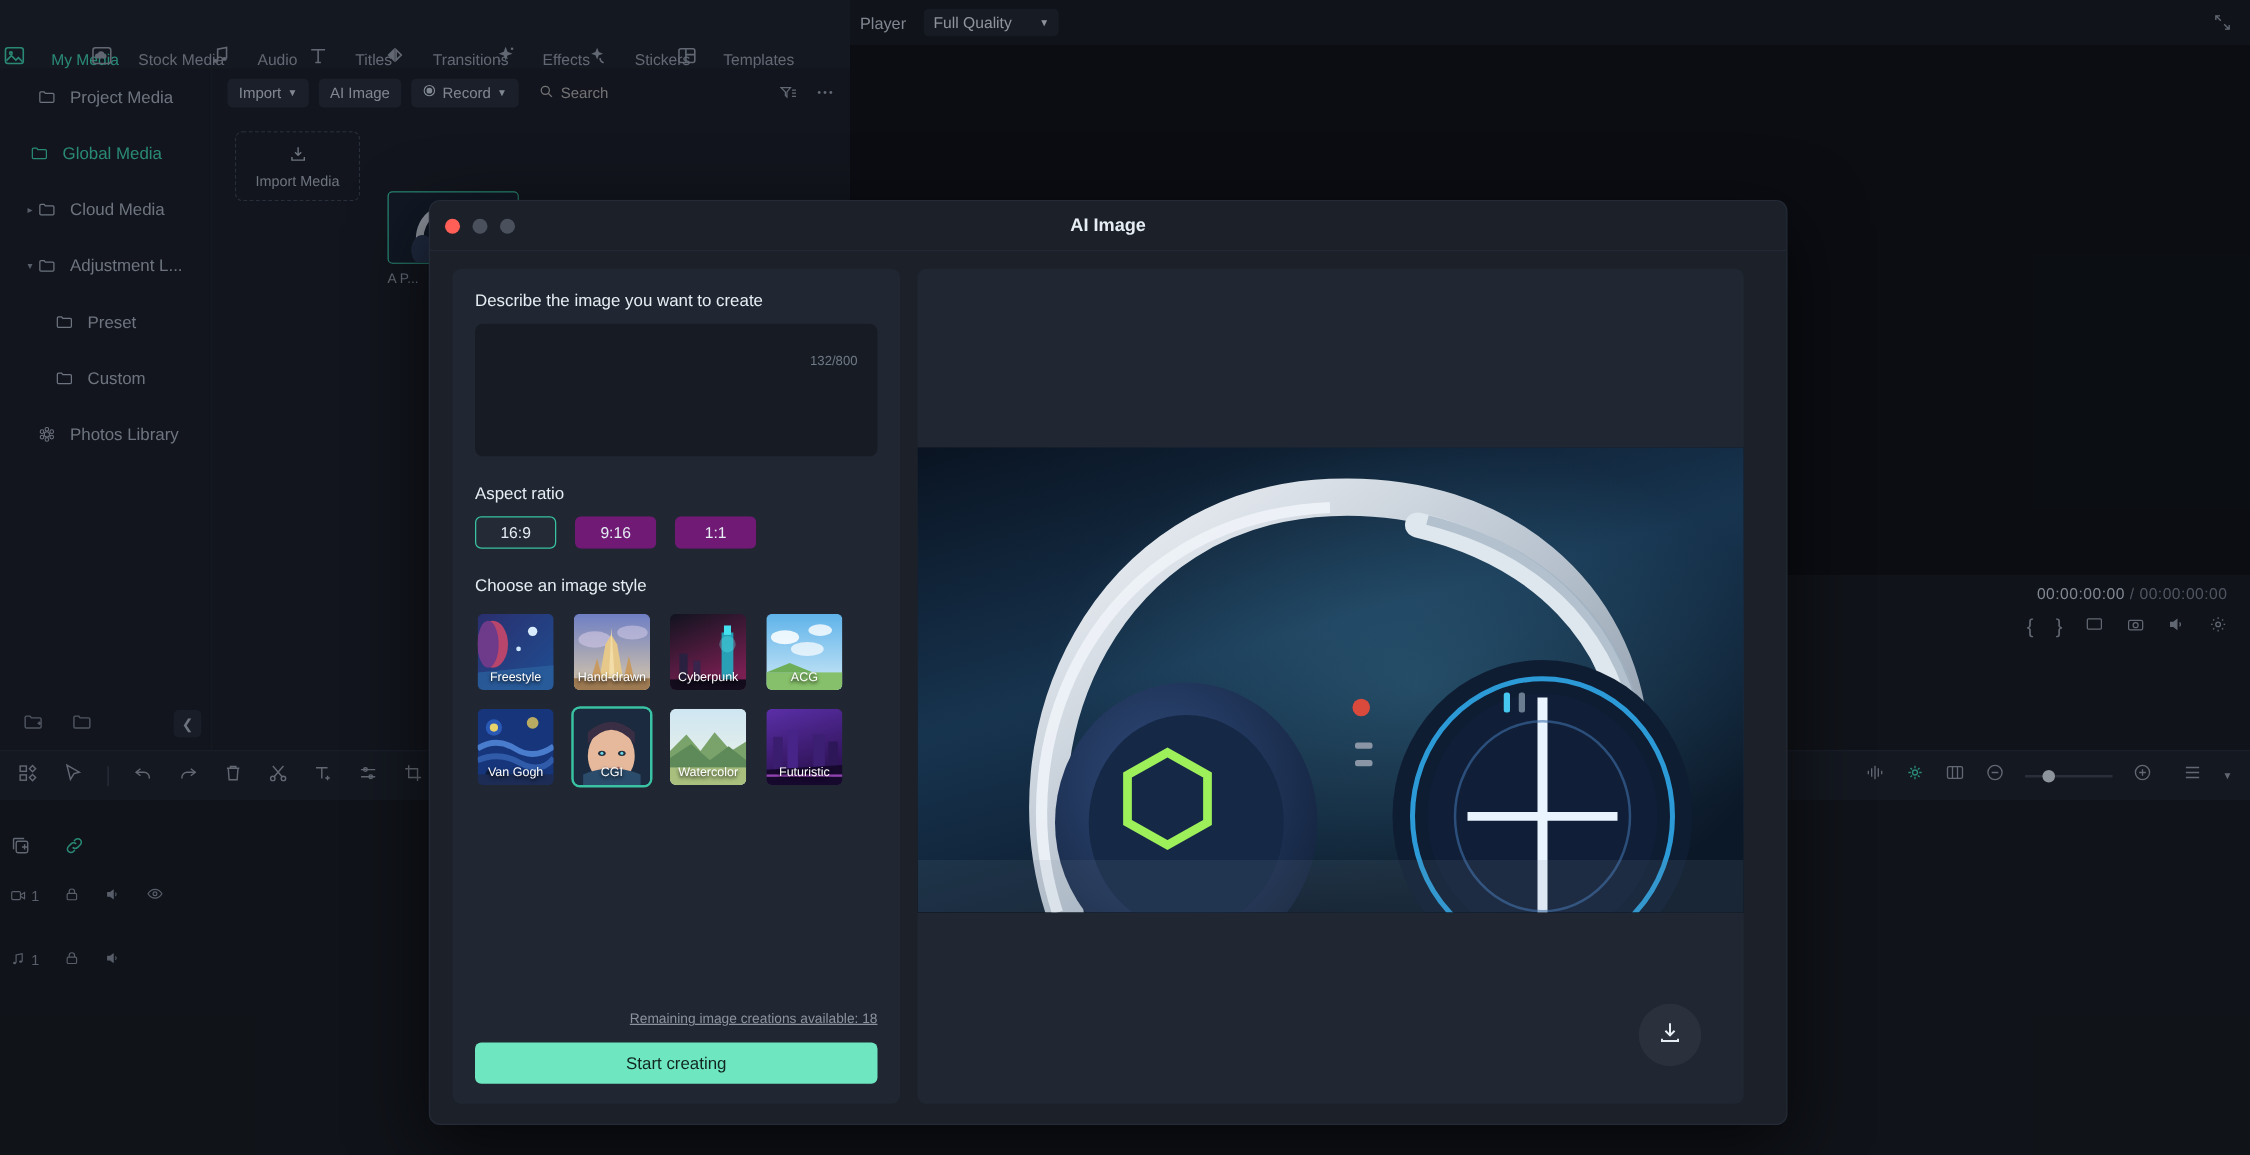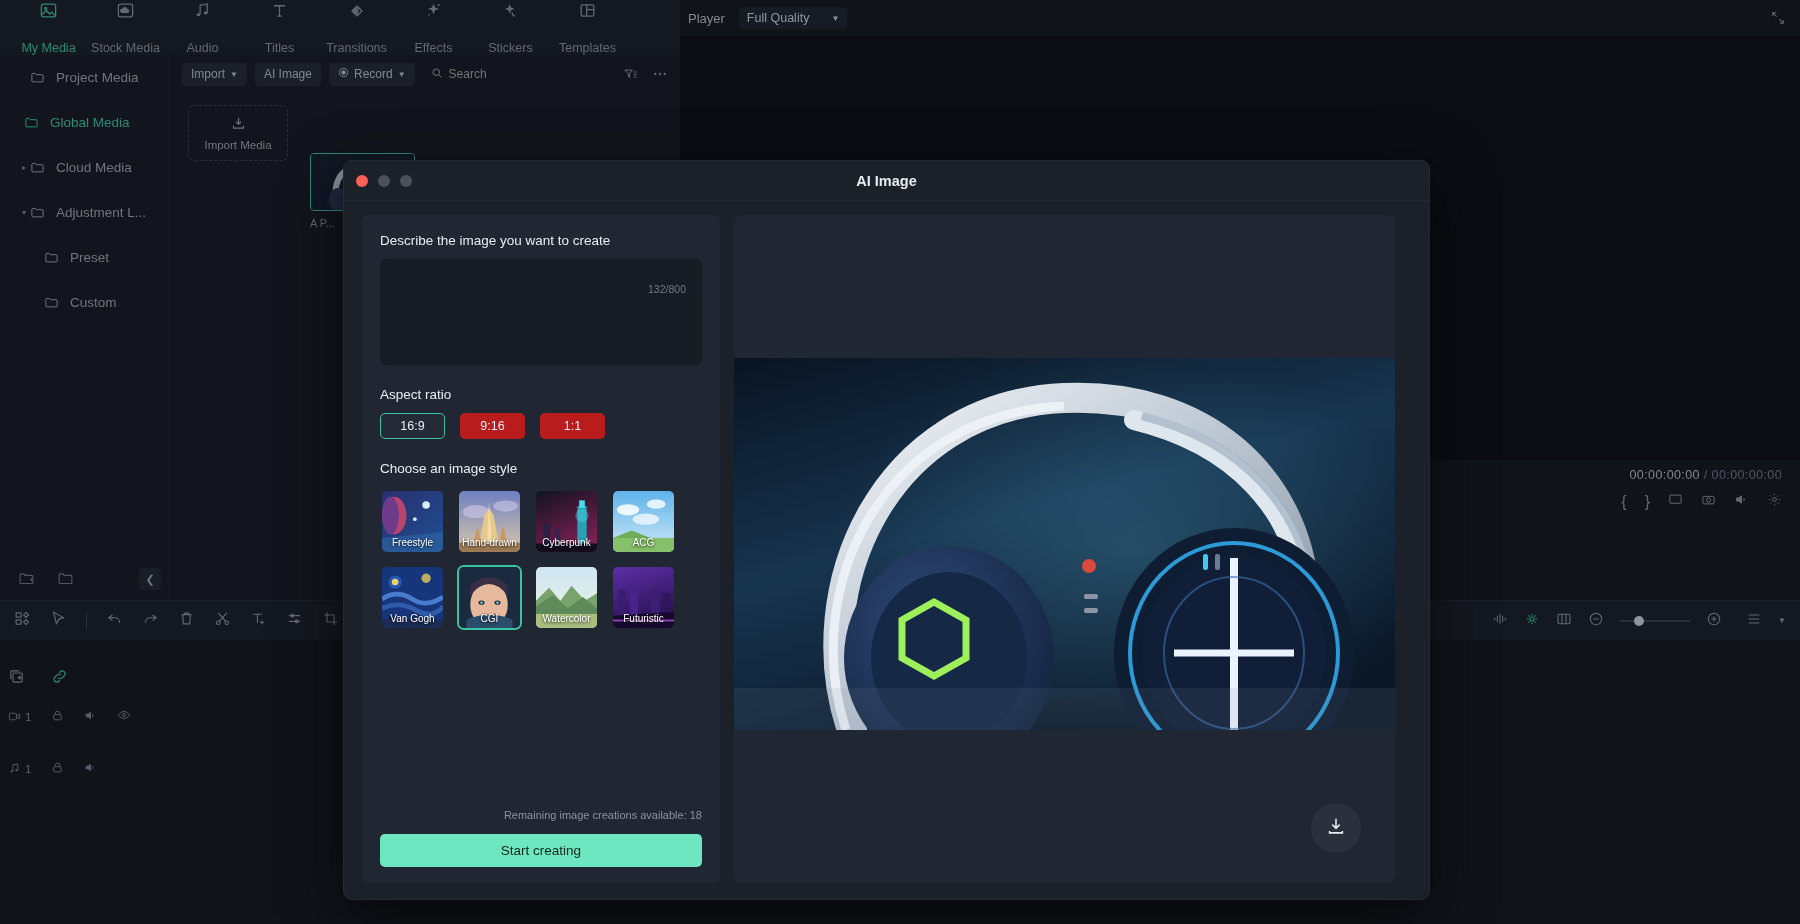--- a/index.html
+++ b/index.html
@@ -13,21 +13,21 @@
   #app { position: relative; width: 1800px; height: 924px; }
 
   
   .topnav {
     position: absolute; left: 0; top: 0; width: 1800px; height: 55px;
     background: #1b2029;
     display: flex; align-items: flex-start; padding-left: 10px;
   }
   .nav-item {
     width: 77px; height: 55px;
-    display: flex; flex-direction: column; align-items: center; justify-content: center;
+    display: flex; flex-direction: row; align-items: flex-end; justify-content: center;
     gap: 20px; cursor: pointer; color: #8a939f;
   }
   .nav-item.active { color: #39c2a3; }
   .nav-item .nav-ico { height: 22px; display: flex; align-items: center; justify-content: center; }
   .nav-item .nav-lbl { font-size: 12.5px; white-space: nowrap; }
 
   
   .sidebar {
     position: absolute; left: 0; top: 55px; width: 170px; height: 545px;
     background: #171c24; border-right: 1px solid #1f242d;
@@ -184,21 +184,21 @@
     background: #171c24; border-radius: 6px; padding: 14px 16px 6px 16px;
     min-height: 106px; position: relative;
   }
   .prompt-text { font-size: 13px; line-height: 1.55; color: #dfe6ee; }
   .char-count {
     text-align: right; font-size: 10.5px; color: #6f7986; margin-top: 10px; padding-bottom: 4px;
   }
   .sec-title2 { font-size: 13.5px; color: #e6edf3; margin: 22px 0 11px 0; }
   .ratio-row { display: flex; gap: 15px; }
   .ratio-btn {
-    width: 65px; height: 26px; border-radius: 5px; background: #b91c1c;
+    width: 65px; height: 26px; border-radius: 5px; background: #701a75;
     border: 1px solid transparent;
     display: flex; align-items: center; justify-content: center;
     font-size: 12.5px; color: #e6edf3; cursor: pointer;
   }
   .ratio-btn.sel { border-color: #39c2a3; background: #242b36; }
 
   .style-grid {
     display: grid; grid-template-columns: repeat(4, 65px);
     gap: 11px 12px; margin-top: 13px;
   }
@@ -209,21 +209,21 @@
   .style-card.sel { border-color: #39c2a3; }
   .style-img { position: absolute; inset: 0; }
   .style-name {
     position: absolute; left: 0; right: 0; bottom: 0; height: 19px;
     display: flex; align-items: center; justify-content: center;
     font-size: 10px; color: #fff; text-shadow: 0 1px 3px rgba(0,0,0,.9);
   }
 
   .remaining {
     position: absolute; right: 18px; bottom: 62px;
-    font-size: 11px; color: #8a939f;
+    font-size: 11px; color: #8a939f; text-decoration: underline;
   }
   .create-btn {
     position: absolute; left: 18px; right: 18px; bottom: 16px; height: 33px;
     border-radius: 5px; background: #6ee7c0;
     display: flex; align-items: center; justify-content: center;
     font-size: 13.5px; color: #10261f; cursor: pointer;
   }
 
   
   .panel-right {
@@ -378,20 +378,34 @@
 
     <div class="side-item indent">
       <span class="f-ico">
           <svg width="15" height="15" viewBox="0 0 24 24" fill="none" stroke="currentColor" stroke-width="1.6">
             <path d="M3 7a1.5 1.5 0 0 1 1.5-1.5h4L10 7.5h9.5A1.5 1.5 0 0 1 21 9v8.5a1.5 1.5 0 0 1-1.5 1.5h-15A1.5 1.5 0 0 1 3 17.5z"></path>
           </svg>
         </span>
       <span>Custom</span>
     </div>
 
+    <div class="side-item" style="padding-left:30px">
+      <span class="f-ico">
+        <svg width="15" height="15" viewBox="0 0 24 24" fill="none" stroke="currentColor" stroke-width="1.3">
+            <circle cx="12" cy="12" r="3.3"></circle>
+            <circle cx="12" cy="5.4" r="2.3"></circle>
+            <circle cx="12" cy="18.6" r="2.3"></circle>
+            <circle cx="5.8" cy="8.5" r="2.3"></circle>
+            <circle cx="18.2" cy="8.5" r="2.3"></circle>
+            <circle cx="5.8" cy="15.5" r="2.3"></circle>
+            <circle cx="18.2" cy="15.5" r="2.3"></circle>
+          </svg>
+      </span>
+      <span>Photos Library</span>
+    </div>
 
     <div class="sb-bottom">
       <span><svg width="17" height="17" viewBox="0 0 24 24" fill="none" stroke="currentColor" stroke-width="1.6">
             <path d="M3 7a1.5 1.5 0 0 1 1.5-1.5h4L10 7.5h9.5A1.5 1.5 0 0 1 21 9v8.5a1.5 1.5 0 0 1-1.5 1.5h-15A1.5 1.5 0 0 1 3 17.5z"></path>
             <path d="M17 13.5h4M19 11.5v4"></path>
           </svg></span>
       <span><svg width="17" height="17" viewBox="0 0 24 24" fill="none" stroke="currentColor" stroke-width="1.6">
             <path d="M3 7a1.5 1.5 0 0 1 1.5-1.5h4L10 7.5h9.5A1.5 1.5 0 0 1 21 9v8.5a1.5 1.5 0 0 1-1.5 1.5h-15A1.5 1.5 0 0 1 3 17.5z"></path>
           </svg></span>
     </div>

